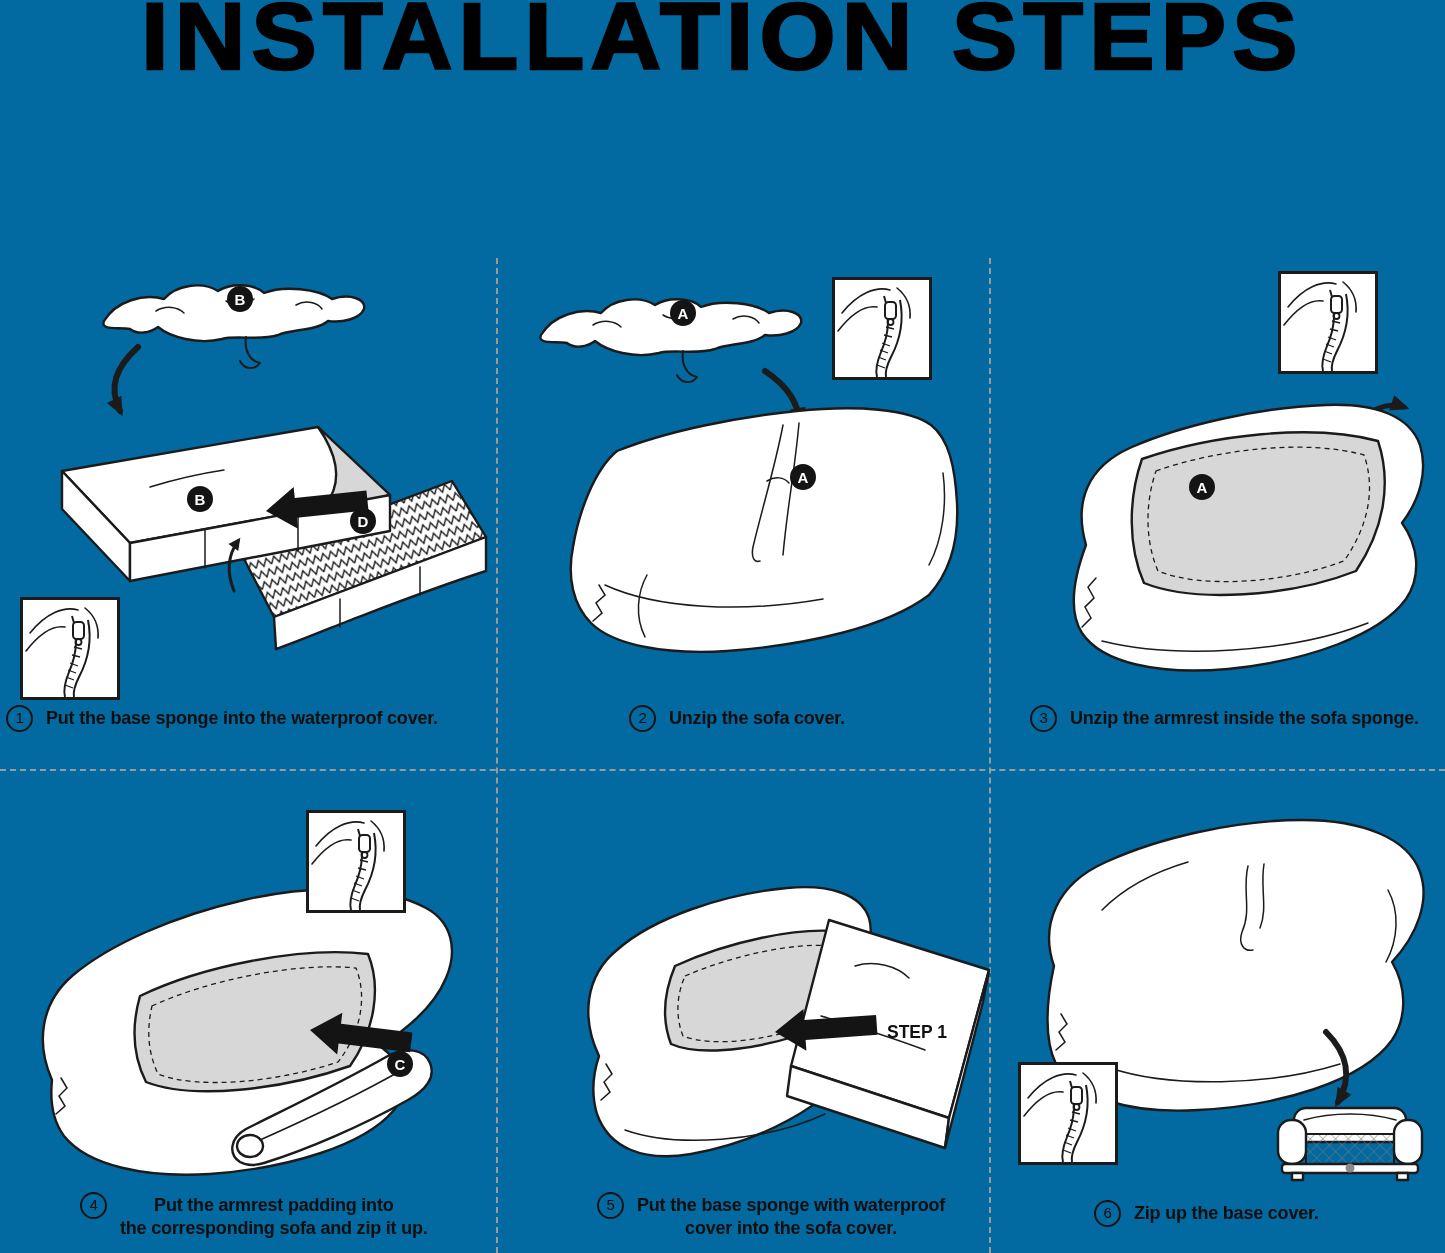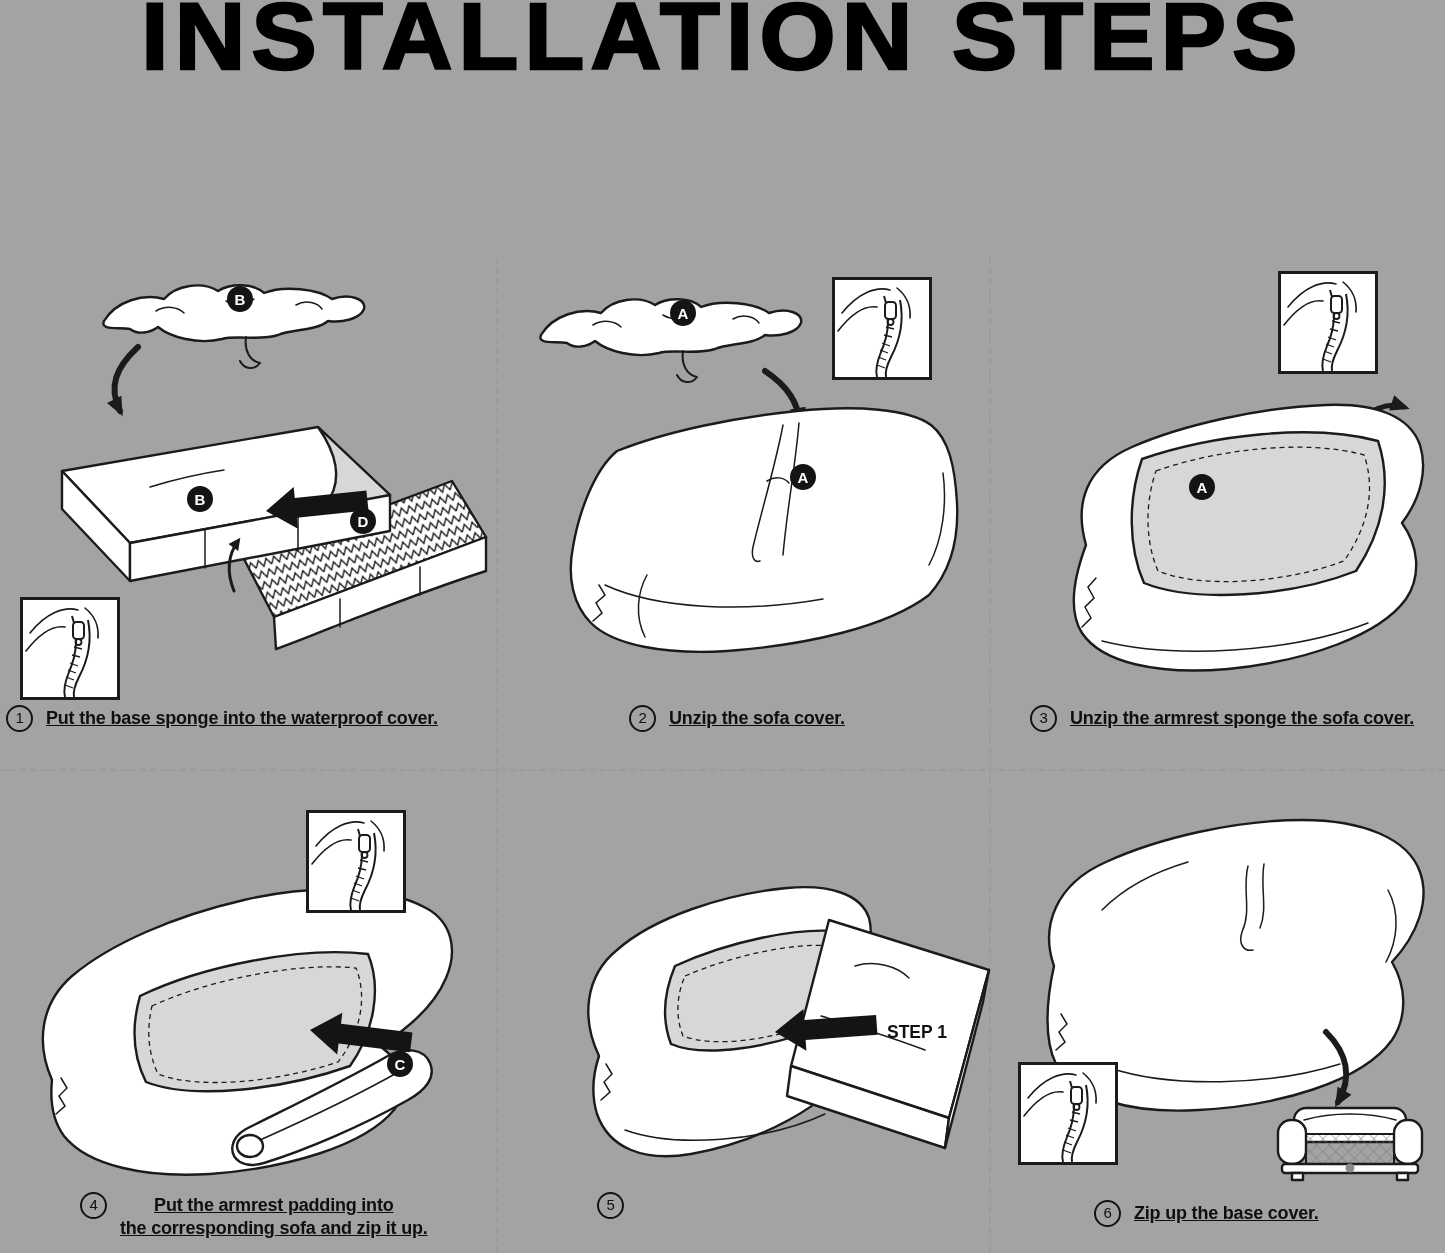--- a/index.html
+++ b/index.html
@@ -1,31 +1,31 @@
 <!DOCTYPE html>
 <html><head>
 <meta charset="utf-8">
 <style>
   *{margin:0;padding:0;box-sizing:border-box}
   html,body{background:#ffffff}
   body{font-family:"Liberation Sans", sans-serif;}
-  .page{position:relative;width:1445px;height:1253px;background:#a3a3a3;overflow:hidden;margin:0 auto;}
+  .page{position:relative;width:1445px;height:1253px;background:#0369a1;overflow:hidden;margin:0 auto;}
   .title{
     position:absolute;top:-12px;left:0;width:100%;text-align:center;
     font-size:94px;font-weight:bold;letter-spacing:6px;color:#000;
     -webkit-text-stroke:2.5px #000;white-space:nowrap;
     transform:scaleX(1.04);transform-origin:center;line-height:1.05;
   }
   .vline{position:absolute;top:258px;bottom:0;width:0;border-left:2px dashed #9b9b9b;}
   .hline{position:absolute;left:0;width:100%;height:0;top:769px;border-top:2px dashed #9b9b9b;}
   .cell{position:absolute;}
   .caption{position:absolute;display:flex;gap:13px;align-items:flex-start;color:#0f0f0f;font-weight:bold;font-size:18px;letter-spacing:-0.2px;line-height:1.25;}
   .num{flex:0 0 auto;width:27px;height:27px;border:2px solid #141414;border-radius:50%;
        display:flex;align-items:center;justify-content:center;font-size:15px;font-weight:normal;margin-top:-2px;}
-  .txt{white-space:pre-line;text-decoration:underline;}
+  .txt{white-space:pre-line;}
   .nowrap{white-space:nowrap;}
   .center{text-align:center;}
   svg{display:block;overflow:visible;}
   .ln{fill:#fff;stroke:#1b1b1b;stroke-width:2.4;stroke-linejoin:round;stroke-linecap:round;}
   .thin{fill:none;stroke:#1b1b1b;stroke-width:1.5;stroke-linecap:round;}
   .gray{fill:#d7d7d7;stroke:#1b1b1b;stroke-width:2.4;stroke-linejoin:round;}
   .dash{fill:none;stroke:#1b1b1b;stroke-width:1.3;stroke-dasharray:5 4;}
   .arrow{fill:none;stroke:#1b1b1b;stroke-linecap:round;}
   .badge-c{fill:#141414;}
   .badge-t{fill:#fff;font-size:15px;font-weight:bold;text-anchor:middle;font-family:"Liberation Sans",sans-serif;}
@@ -171,21 +171,21 @@
       <g>
         <circle class="badge-c" cx="212" cy="232" r="13"></circle>
         <text class="badge-t" x="212" y="237.5">A</text>
       </g>
       <g transform="translate(288,16)">
           <use href="#zipbox"></use>
         </g>
     </svg>
     <div class="caption" style="left:40px;top:452px">
       <span class="num">3</span>
-      <span class="txt nowrap">Unzip the armrest sponge the sofa cover.</span>
+      <span class="txt nowrap">Unzip the armrest inside the sofa sponge.</span>
     </div>
   </div>
 
   <div class="cell" style="left:0;top:770px;width:497px;height:483px">
     <svg width="497" height="420" viewBox="0 0 497 420">
       <g>
         <path class="ln" d="M52,310 C36,274 40,234 72,206 C110,174 174,146 244,130 C312,114 386,116 426,138 C452,152 458,180 446,208 C436,232 412,256 380,276 C404,294 410,318 394,340 C364,376 288,398 210,404 C146,408 88,396 64,366 C52,350 50,330 52,310 Z"></path>
         <path class="gray" d="M140,226 C202,196 302,176 368,184 C382,218 374,262 350,296 C282,320 192,330 146,312 C132,284 132,254 140,226 Z"></path>
         <path class="dash" d="M152,236 C208,210 296,192 356,198 C368,228 360,264 338,292 C278,312 198,320 158,304 C147,280 147,258 152,236 Z"></path>
         <path class="thin" d="M56,344 L65,336 L59,326 L67,318 L61,308"></path>
@@ -229,20 +229,22 @@
         <path class="thin" d="M330,196 C350,190 372,196 384,208"></path>
         <path class="thin" d="M296,246 C330,256 368,268 400,280"></path>
       </g>
       <g transform="translate(250,262) rotate(-4)">
           <use href="#blkarrow"></use>
         </g>
       <text class="steplabel" x="362" y="268">STEP 1</text>
     </svg>
     <div class="caption" style="left:72px;top:424px">
       <span class="num">5</span>
+      <span class="txt center">Put the base sponge with waterproof
+cover into the sofa cover.</span>
     </div>
   </div>
 
   <div class="cell" style="left:990px;top:770px;width:455px;height:483px">
     <svg width="455" height="424" viewBox="0 0 455 424">
       <g>
         <path class="ln" d="M64,196 C50,156 66,114 116,92 C168,68 246,50 312,50 C372,50 418,68 430,102 C440,130 428,164 402,192 C416,216 418,246 402,270 C372,312 288,336 208,340 C140,344 86,328 66,294 C54,270 56,232 64,196 Z"></path>
         <path class="thin" d="M258,96 C252,120 262,140 252,162 C248,174 254,182 263,180" stroke-width="2"></path>
         <path class="thin" d="M274,94 C270,118 278,138 270,158"></path>
         <path class="thin" d="M112,140 C134,118 164,102 198,92"></path>

